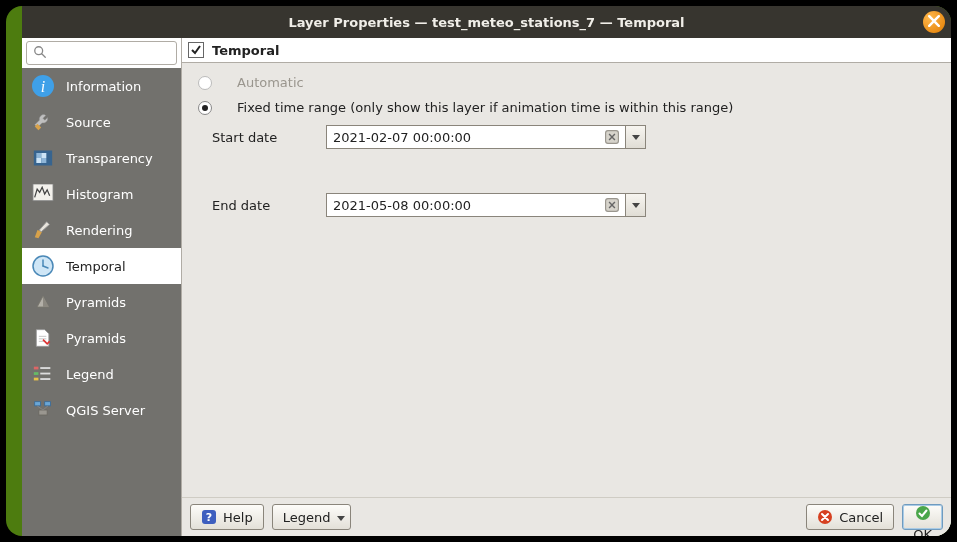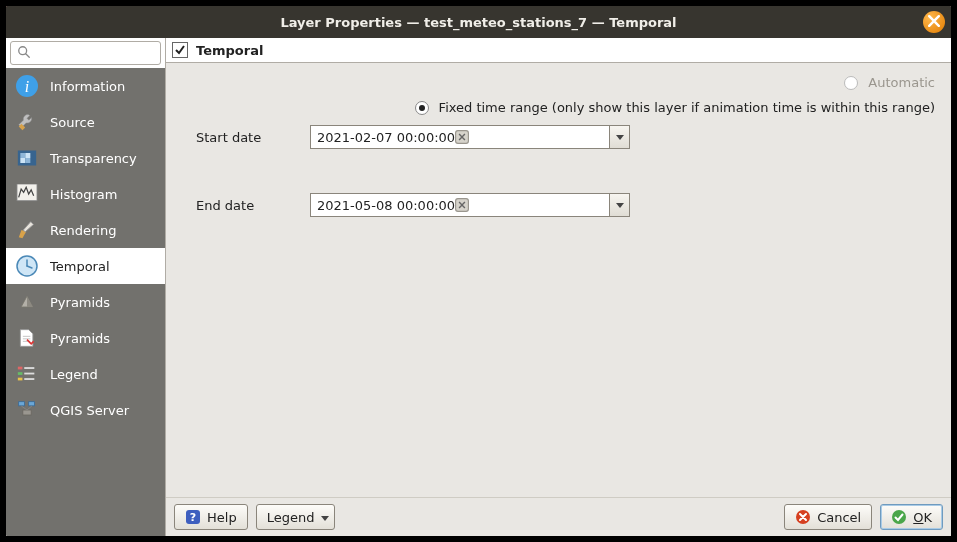--- a/index.html
+++ b/index.html
@@ -9,25 +9,26 @@
     font-family: "DejaVu Sans", "Liberation Sans", Arial, sans-serif;
     font-size: 13px;
     color: #222;
     width: 957px;
     height: 542px;
     overflow: hidden;
   }
   .frame {
     position: absolute;
     left: 6px; top: 6px; right: 6px; bottom: 6px;
-    background: #fca5a5;
-    border-radius: 1px;
+    background: #4d7c0f;
+    border-radius: 16px;
     overflow: hidden;
     display: flex;
     flex-direction: column;
+    padding-left: 16px;
   }
   .titlebar {
     height: 32px;
     background: #37352f;
     color: #f0eee8;
     display: flex;
     align-items: center;
     justify-content: center;
     position: relative;
     font-weight: bold;
@@ -127,23 +128,22 @@
   }
   .header-check .cb svg { width: 12px; height: 12px; }
   .content {
     flex: 1;
     padding: 12px 16px;
     overflow: auto;
   }
   .radio-row {
     display: flex;
     align-items: center;
-    gap: 10px;
+    gap: 25px;
     margin-bottom: 10px;
-    justify-content: flex-end;
   }
   .radio {
     width: 14px; height: 14px;
     border-radius: 50%;
     border: 1px solid #888;
     background: #fff;
     display: flex; align-items: center; justify-content: center;
     flex-shrink: 0;
   }
   .radio .dot {
@@ -166,21 +166,21 @@
     height: 24px;
   }
   .date-field .inputbox {
     flex: 1;
     border: 1px solid #8a857b;
     background: #fff;
     display: flex;
     align-items: center;
     padding: 0 6px;
     font-size: 13px;
-    justify-content: flex-start;
+    justify-content: space-between;
   }
   .date-field .clear {
     width: 14px; height: 14px;
     color: #777;
     display: flex; align-items: center; justify-content: center;
     cursor: pointer;
   }
   .date-field .dropbtn {
     width: 20px;
     border: 1px solid #8a857b;
@@ -208,20 +208,21 @@
     display: flex;
     align-items: center;
     gap: 6px;
     font-size: 13px;
     cursor: pointer;
     color: #222;
   }
   .btn.default {
     border: 1px solid #6f9bbf;
     box-shadow: 0 0 0 1px #a9cbe6 inset;
+    flex-direction: column;
   }
   .btn .mini { width: 16px; height: 16px; display: flex; align-items: center; justify-content: center; }
   .style-btn { padding-right: 4px; }
   .style-caret { width: 10px; text-align: center; color: #444; }
   .ul { text-decoration: underline; }
 </style>
 </head>
 <body>
 
 <div class="frame">

